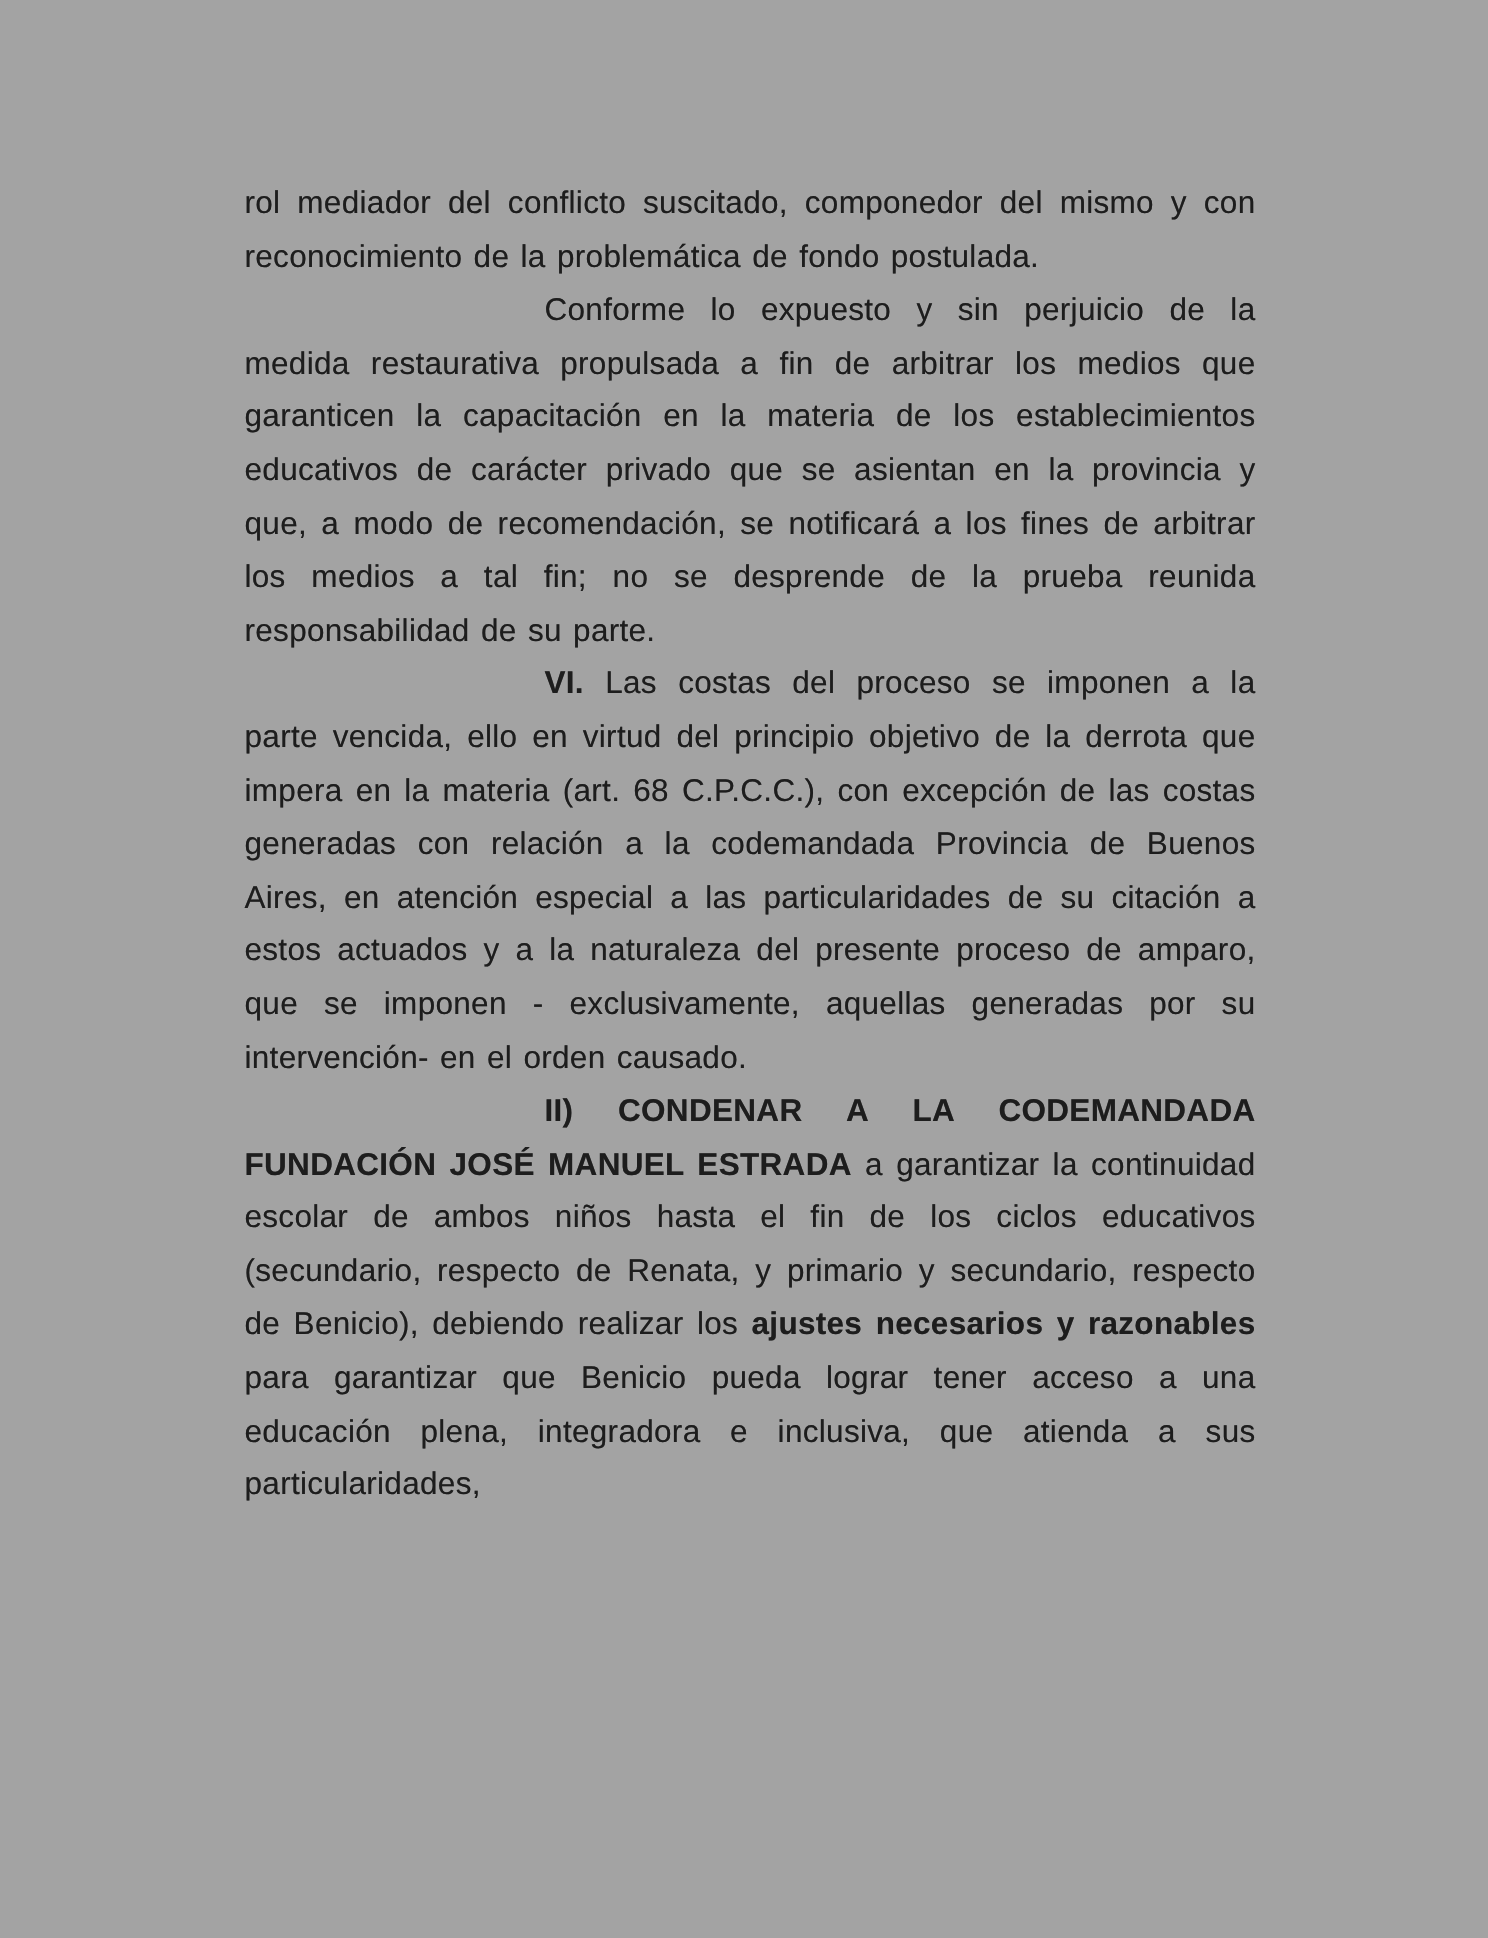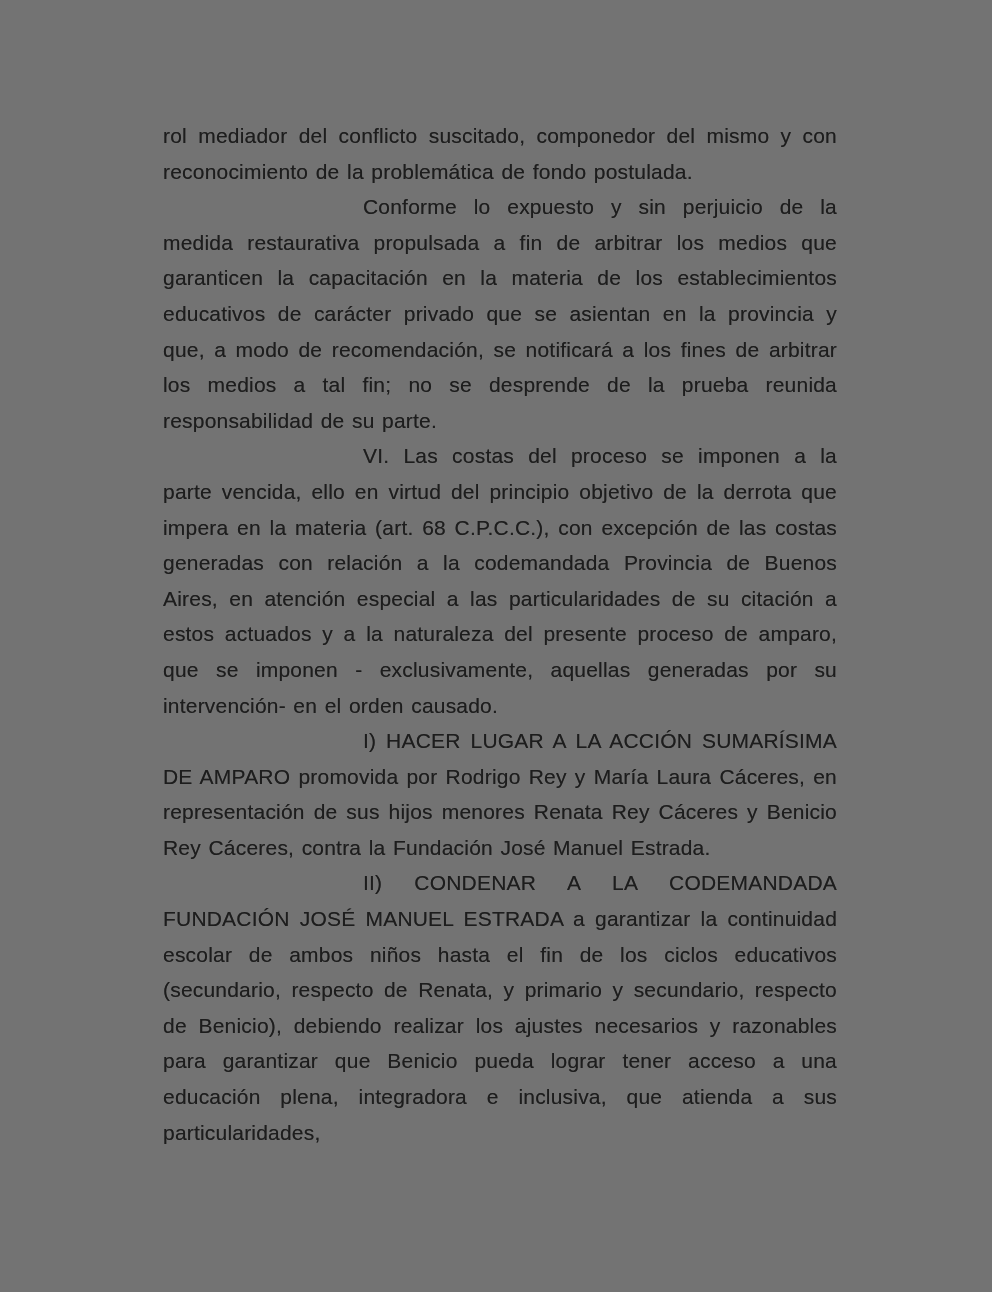--- a/index.html
+++ b/index.html
@@ -7,21 +7,21 @@
   html, body {
     background: #f6f6f6;
     font-family: "Liberation Sans", "DejaVu Sans", sans-serif;
   }
 
   .page {
     position: relative;
     width: 992px;
     height: 1292px;
     margin: 0 auto;
-    background: #737373;
+    background: #a3a3a3;
     overflow: hidden;
   }
 
   .text-block {
     position: absolute;
     top: 118px;
     left: 163px;
     width: 674px;
     color: #1d1d1d;
   }
@@ -34,28 +34,27 @@
     word-spacing: 1.5px;
     
     text-shadow: 0 0 0.4px rgba(30,30,30,0.55);
   }
 
   .text-block p.indent {
     text-indent: 200px;
   }
 
   .run-bold {
-    font-weight: normal;
+    font-weight: bold;
   }
 </style>
 </head>
 <body>
 
 <div class="page">
   <div class="text-block">
 
   <p><span>rol mediador del conflicto suscitado, componedor del mismo y con reconocimiento de la problemática de fondo postulada.</span></p>
       <p class="indent"><span>Conforme lo expuesto y sin perjuicio de la medida restaurativa propulsada a fin de arbitrar los medios que garanticen la capacitación en la materia de los establecimientos educativos de carácter privado que se asientan en la provincia y que, a modo de recomendación, se notificará a los fines de arbitrar los medios a tal fin; no se desprende de la prueba reunida responsabilidad de su parte.</span></p>
       <p class="indent"><span class="run-bold">VI.</span><span> Las costas del proceso se imponen a la parte vencida, ello en virtud del principio objetivo de la derrota que impera en la materia (art. 68 C.P.C.C.), con excepción de las costas generadas con relación a la codemandada Provincia de Buenos Aires, en atención especial a las particularidades de su citación a estos actuados y a la naturaleza del presente proceso de amparo, que se imponen - exclusivamente, aquellas generadas por su intervención- en el orden causado.</span></p>
-      <p class="indent"><span class="run-bold">I) HACER LUGAR A LA ACCIÓN SUMARÍSIMA DE AMPARO</span><span> promovida por Rodrigo Rey y María Laura Cáceres, en representación de sus hijos menores Renata Rey Cáceres y Benicio Rey Cáceres, contra la Fundación José Manuel Estrada.</span></p>
       <p class="indent"><span class="run-bold">II) CONDENAR A LA CODEMANDADA FUNDACIÓN JOSÉ MANUEL ESTRADA</span><span> a garantizar la continuidad escolar de ambos niños hasta el fin de los ciclos educativos (secundario, respecto de Renata, y primario y secundario, respecto de Benicio), debiendo realizar los </span><span class="run-bold">ajustes necesarios y razonables</span><span> para garantizar que Benicio pueda lograr tener acceso a una educación plena, integradora e inclusiva, que atienda a sus particularidades,</span></p>
     </div>
 </div>
 
 </body></html>

